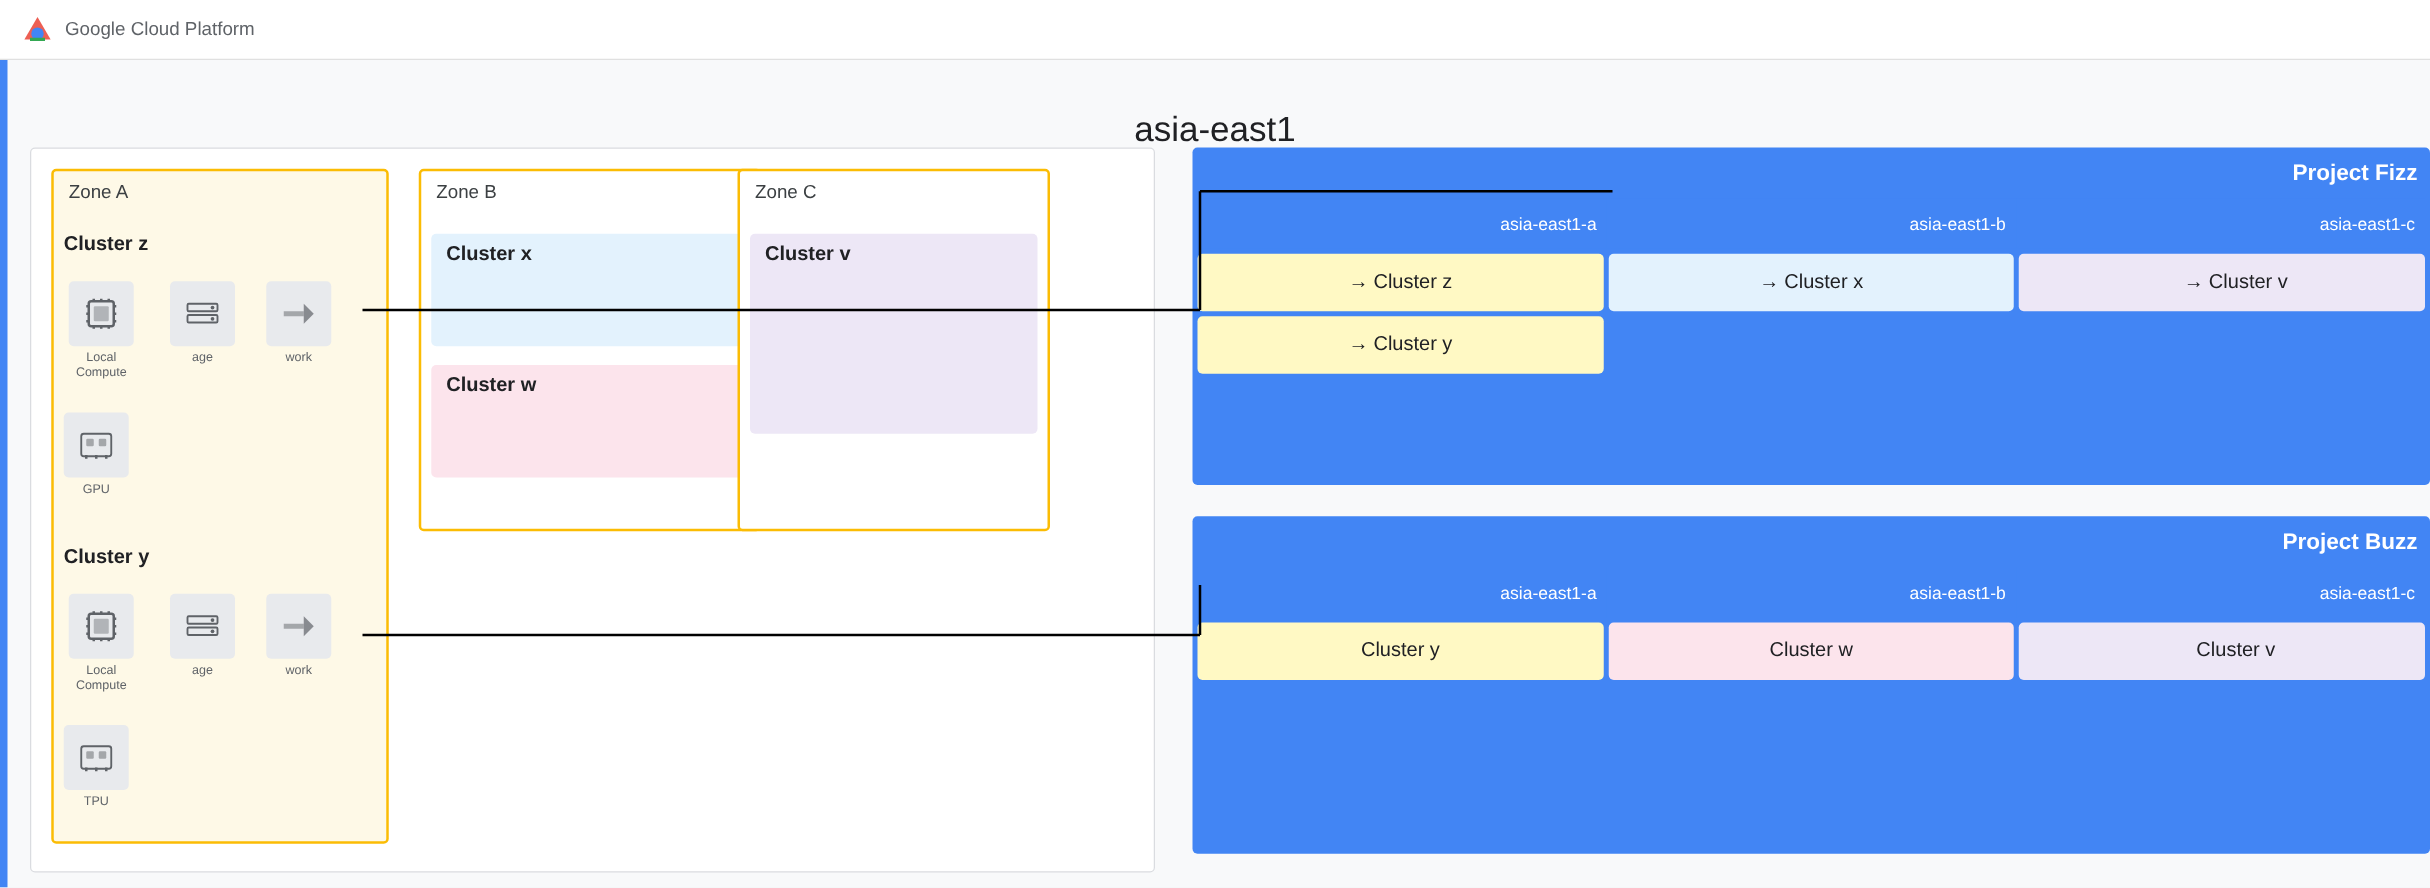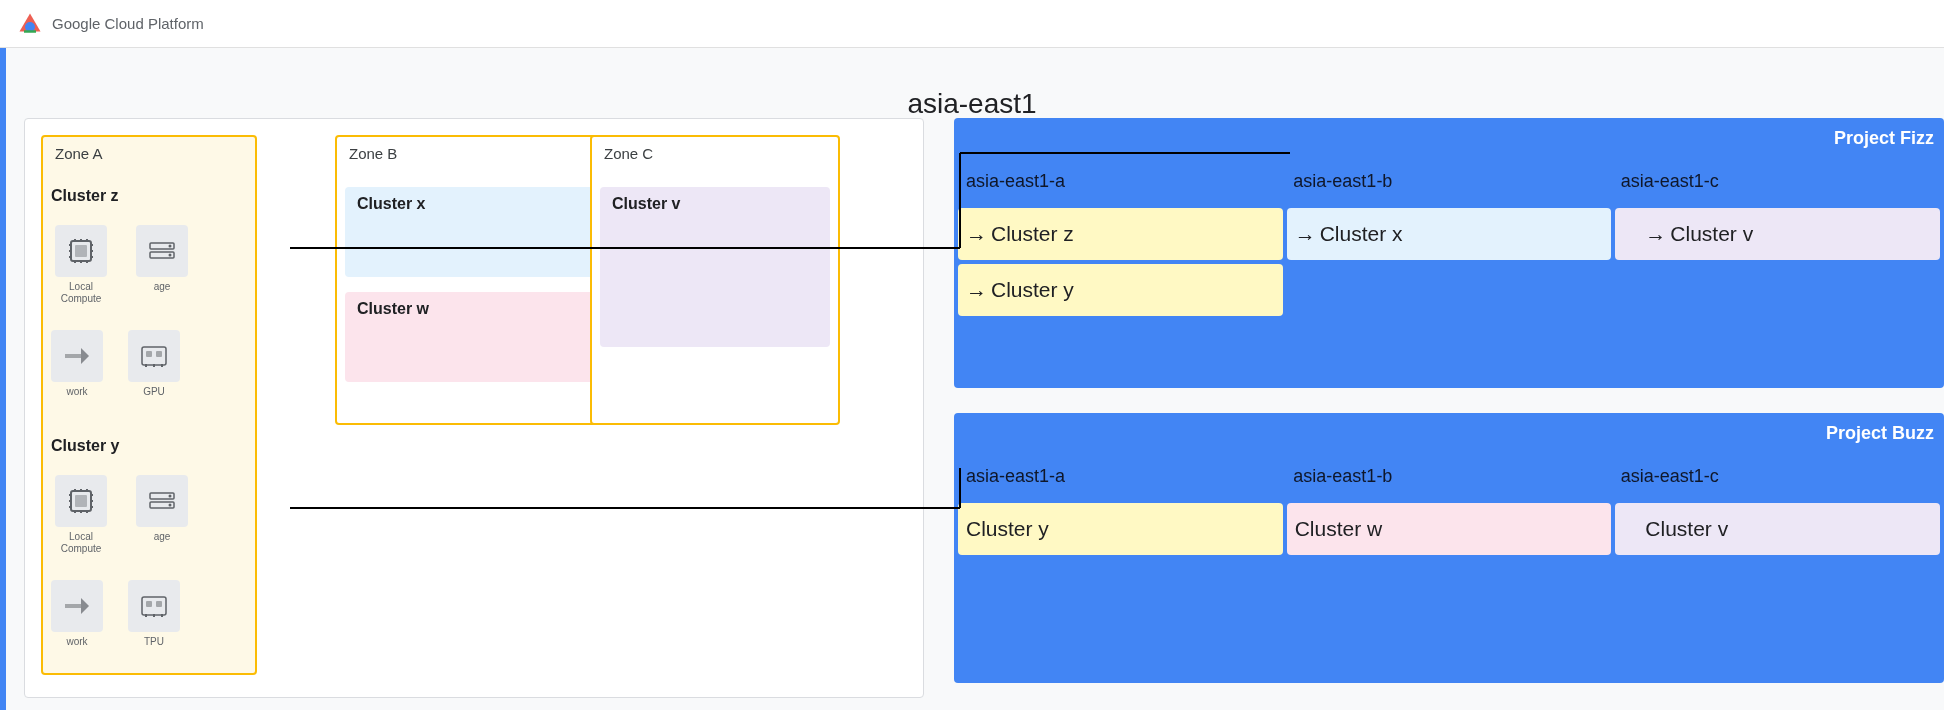--- a/index.html
+++ b/index.html
@@ -69,21 +69,21 @@
     .zone-label {
       font-size: 16px;
       color: #3c4043;
       padding: 8px 12px;
       font-weight: 400;
     }
     
     .zone-a {
       top: 16px;
       left: 16px;
-      width: 216px;
+      width: 270px;
       height: 540px;
       background: #fef9e7;
     }
     
     .zone-b {
       top: 16px;
       left: 310px;
       width: 274px;
       height: 290px;
       background: #fff;
@@ -213,36 +213,37 @@
       background: #4285f4;
       border-radius: 4px;
     }
     .project-grid {
       display: grid;
       grid-template-columns: 1fr 1fr 1fr;
       gap: 0;
       margin: 0 4px;
     }
     .project-col-header {
-      font-size: 18px;
-      color: #0f172a;
-      text-align: left;
+      font-size: 14px;
+      color: #ffffff;
+      text-align: right;
       padding: 12px 8px;
       background: #4285f4;
     }
     .project-cluster-row {
       display: grid;
       grid-template-columns: 1fr 1fr 1fr;
       gap: 4px;
       margin: 4px;
     }
     .proj-cluster-cell {
       padding: 14px 8px;
       border-radius: 4px;
-      font-size: 21px;
+      font-size: 16px;
+      text-align: center;
       font-weight: 400;
     }
     .cell-yellow { background: #fff9c4; color: #202124; }
     .cell-blue { background: #e3f2fd; color: #202124; }
     .cell-pink { background: #fce4ec; color: #202124; }
     .cell-purple { background: #ede7f6; color: #202124; padding-left: 30px; }
     
     .connector-svg {
       position: absolute;
       top: 0;

